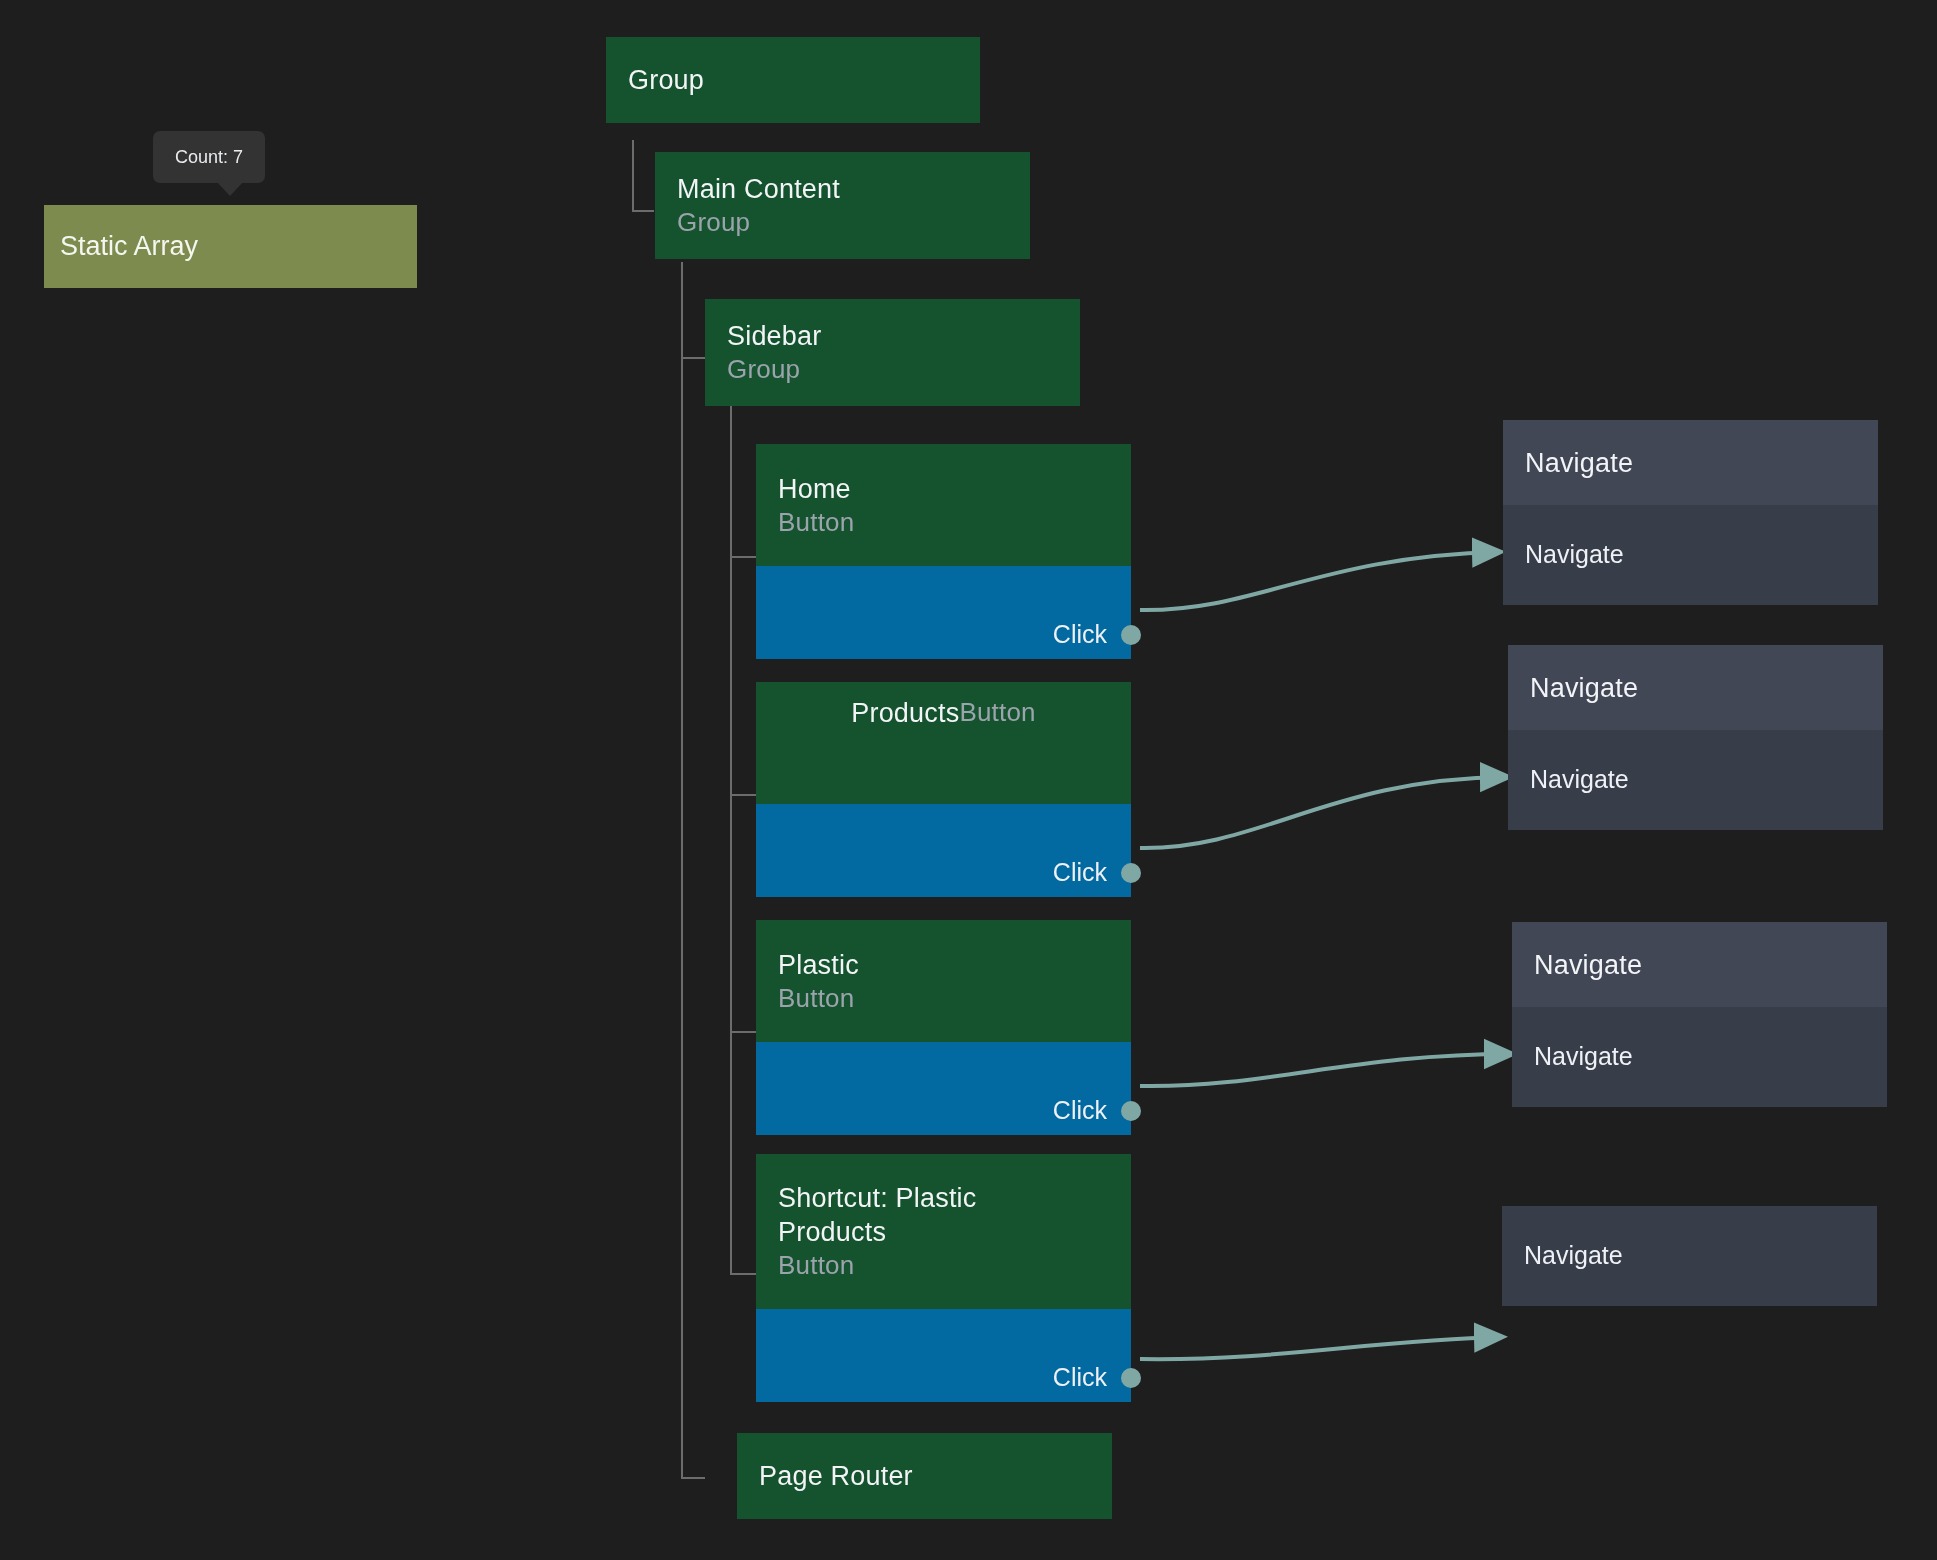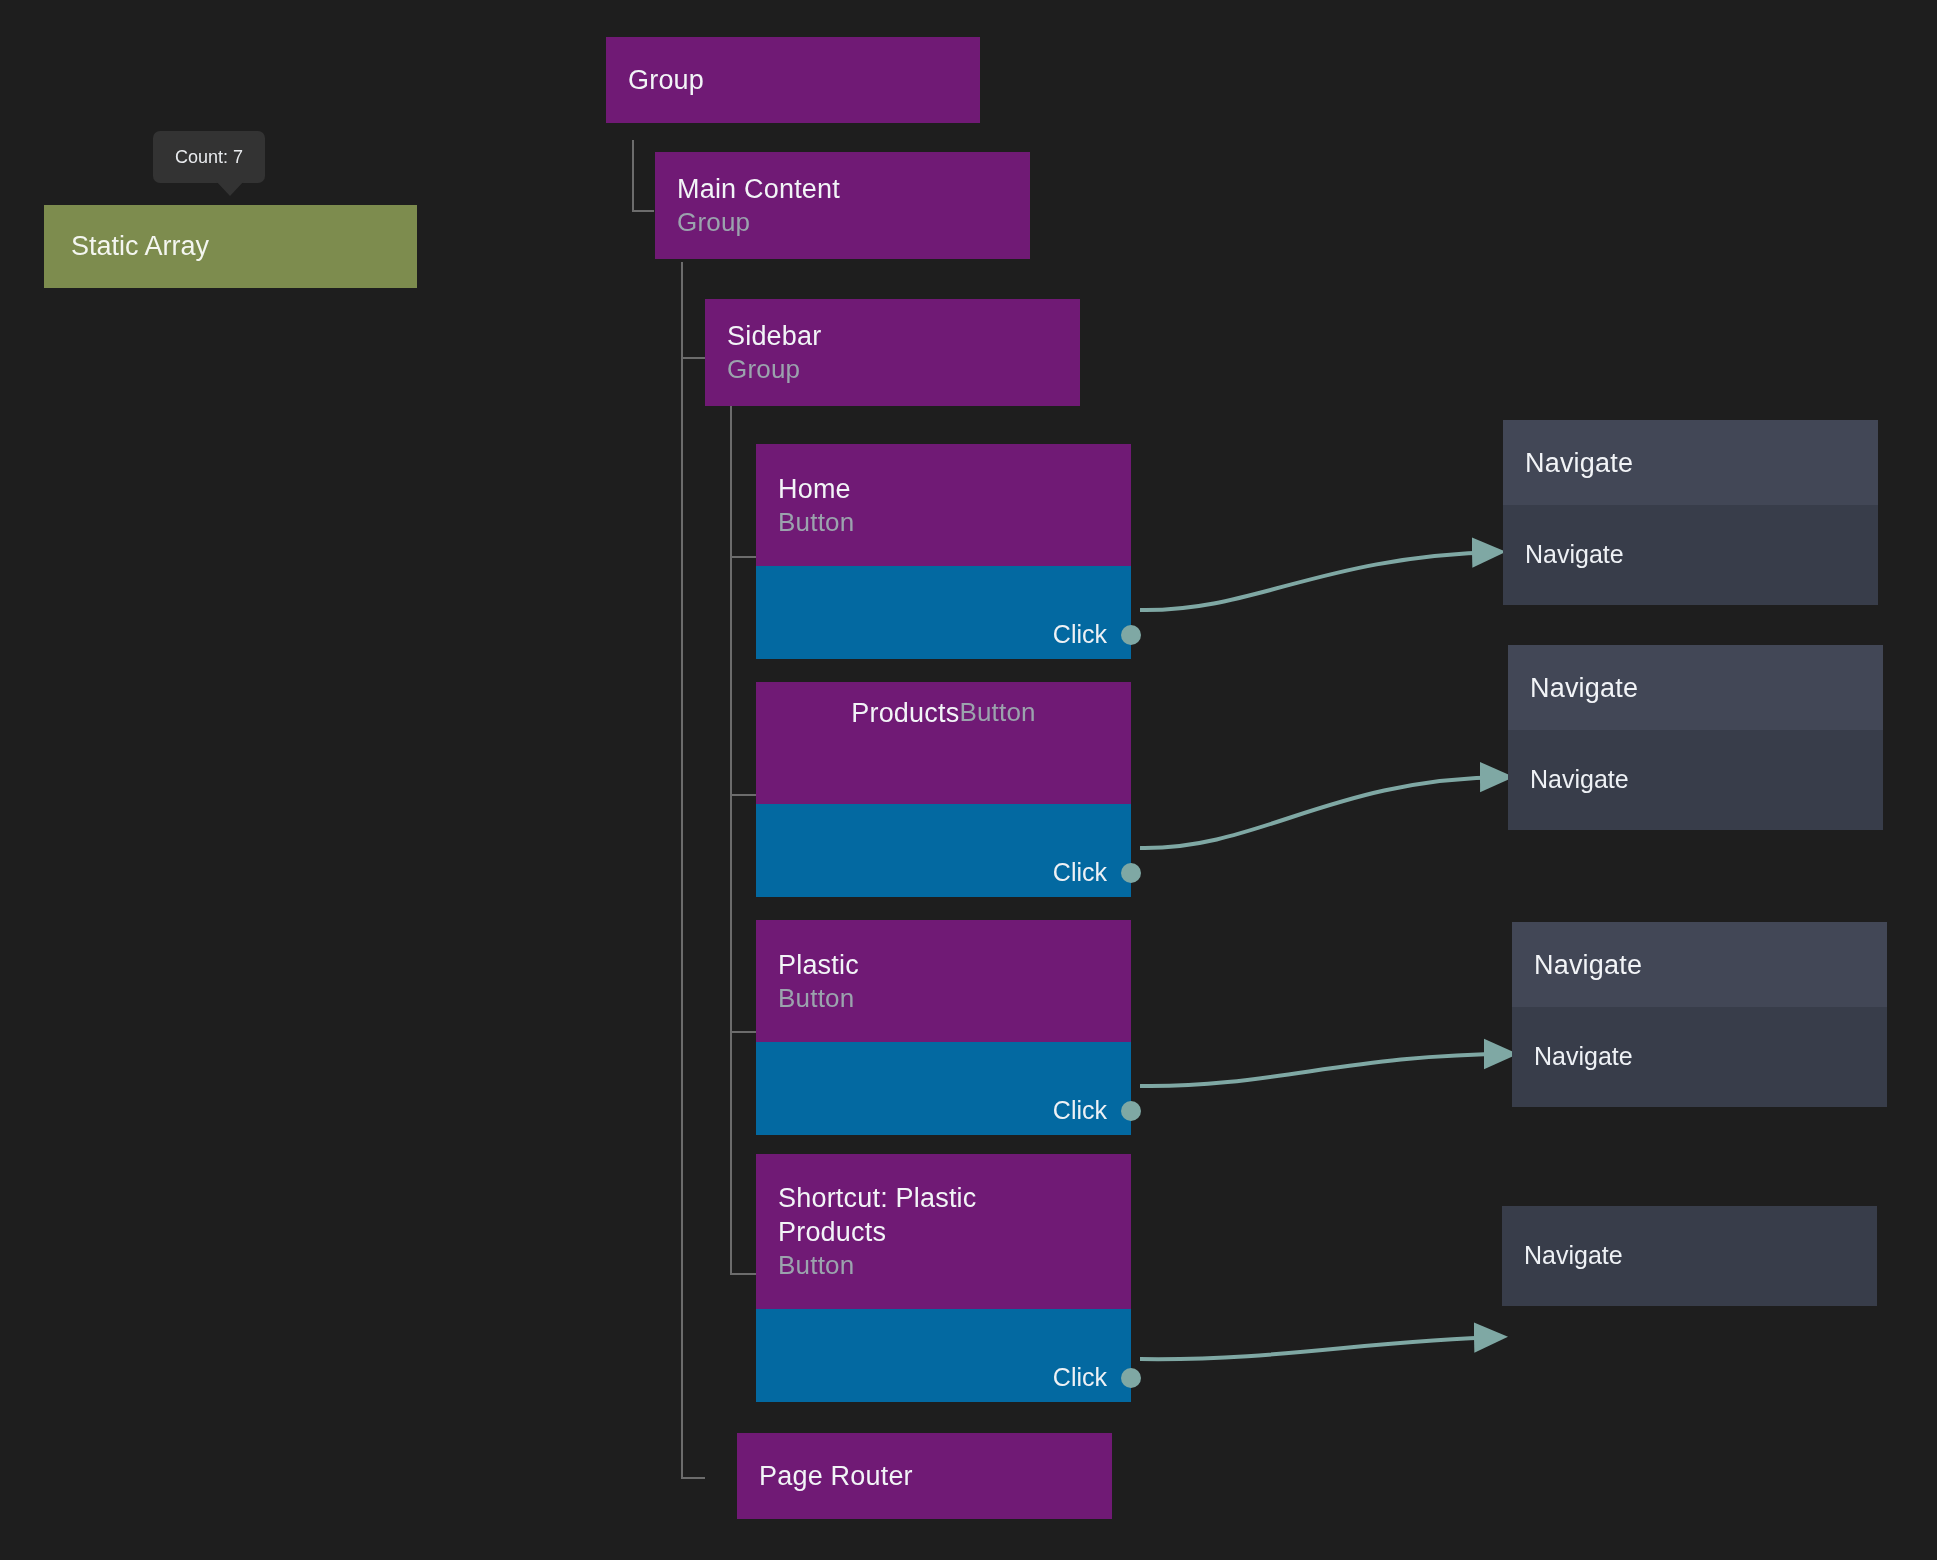--- a/index.html
+++ b/index.html
@@ -15,21 +15,21 @@
     font-family: "Liberation Sans", sans-serif;
     overflow: hidden;
   }
 
   
   .node {
     position: absolute;
     box-sizing: border-box;
   }
   .node-header {
-    background: #701a75;
+    background: #14532d;
     padding: 14px 22px 14px 22px;
     box-sizing: border-box;
   }
   .node-title {
     color: #f2f4f7;
     font-size: 27px;
     line-height: 34px;
     letter-spacing: .2px;
   }
   .node-subtitle {
@@ -84,21 +84,21 @@
     left: 22px;
   }
 
   
   .green-node {
     position: absolute;
     background: #7d8c4e;
     box-sizing: border-box;
     display: flex;
     align-items: center;
-    padding-left: 27px;
+    padding-left: 16px;
   }
   .green-node .label {
     color: #f4f6f0;
     font-size: 27px;
   }
 
   
   .tooltip {
     position: absolute;
     background: #333333;

